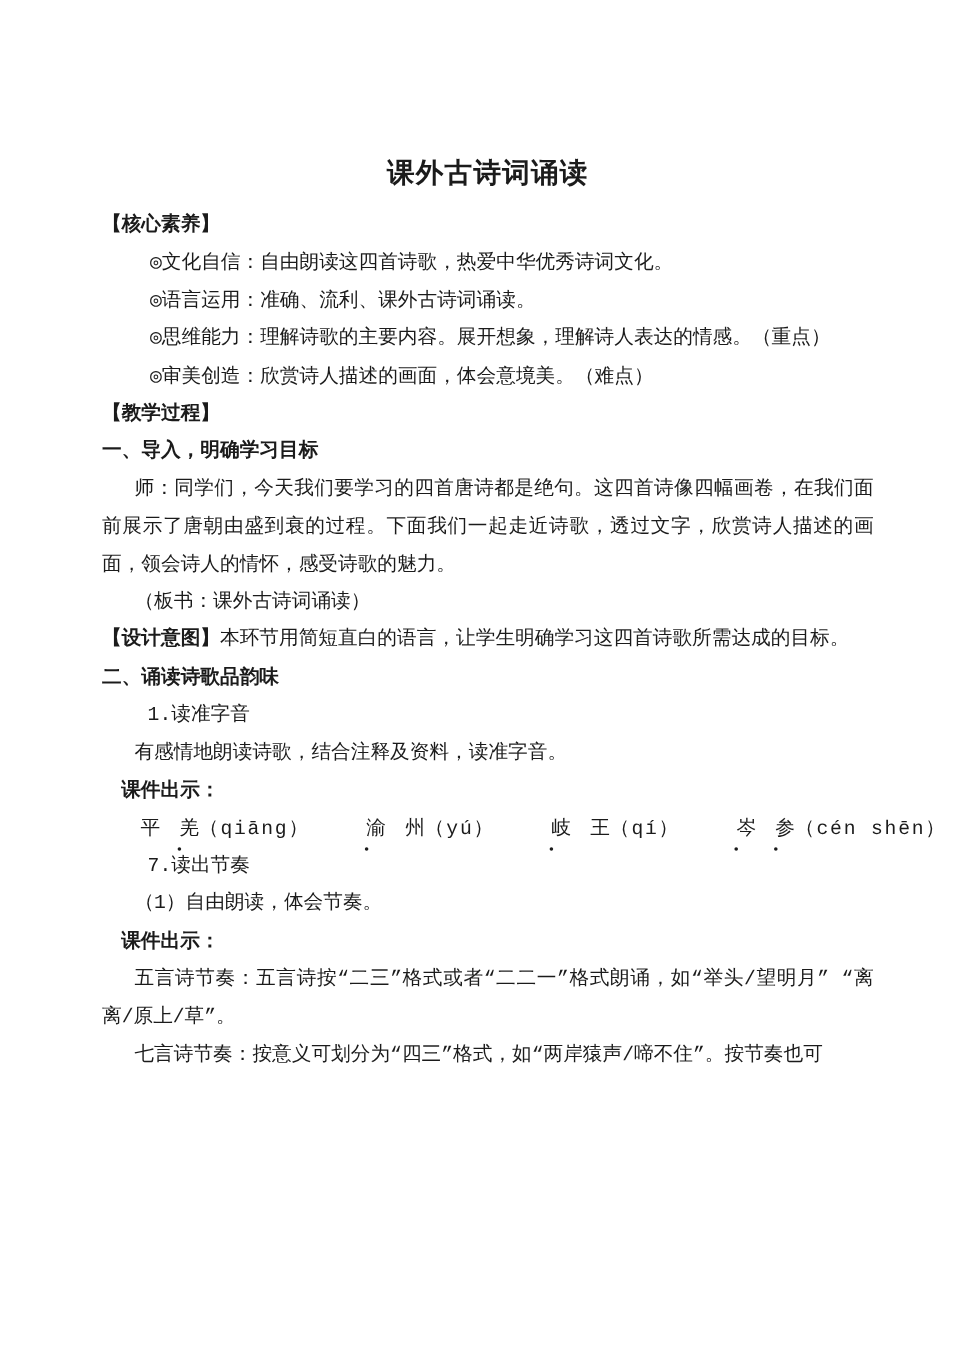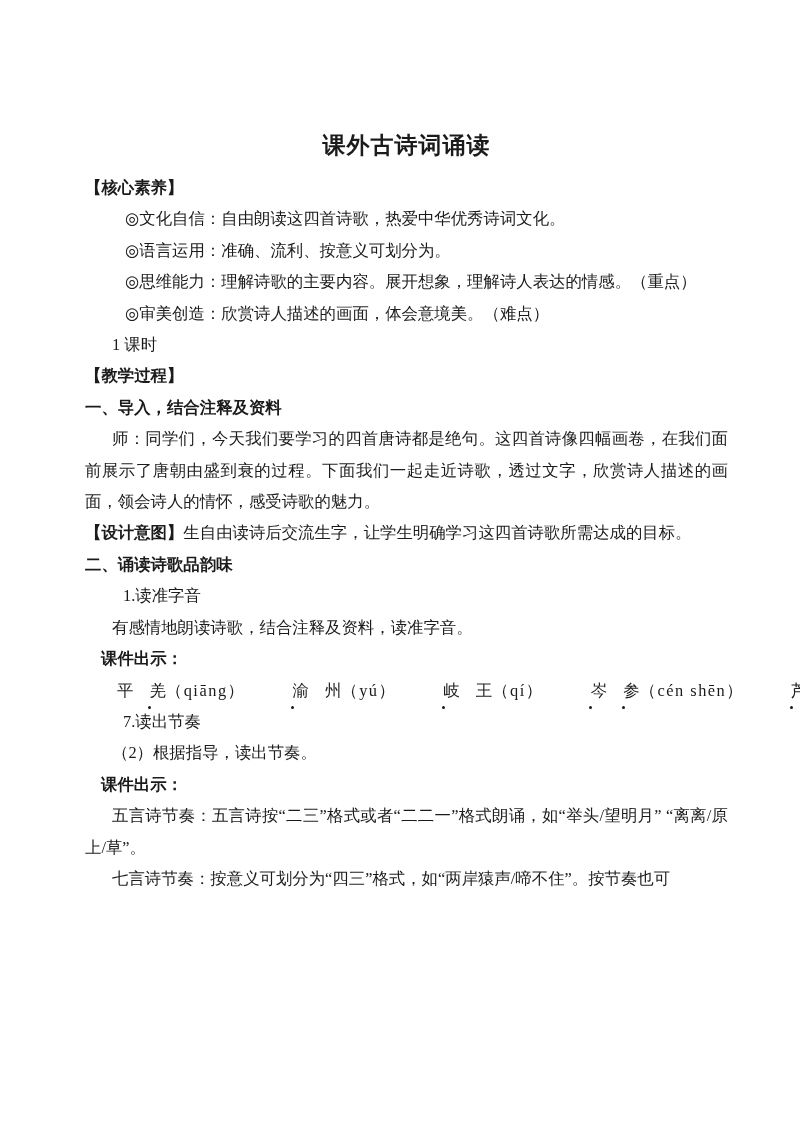--- a/index.html
+++ b/index.html
@@ -10,20 +10,21 @@
     background: #ffffff;
     font-family: "Liberation Serif", "DejaVu Serif", serif;
     color: #1b1b1b;
   }
   .page {
     position: relative;
     width: 800px;
     height: 1131px;
     background: #ffffff;
     overflow: hidden;
+    font-family: Liberation Mono, monospace;
   }
   .doc {
     position: absolute;
     left: 85px;
     top: 131px;
     width: 643px;
     font-size: 16.4px;
     line-height: 31.4px;
   }
   .title {
@@ -60,39 +61,39 @@
 </head>
 <body>
 
 <div class="page">
   <div class="doc">
 
     <h1 class="title">课外古诗词诵读</h1>
 
     <p class="bold">【核心素养】</p>
     <p class="ind3">◎文化自信：自由朗读这四首诗歌，热爱中华优秀诗词文化。</p>
-    <p class="ind3">◎语言运用：准确、流利、按意义可划分为。</p>
+    <p class="ind3">◎语言运用：准确、流利、课外古诗词诵读。</p>
     <p class="ind3">◎思维能力：理解诗歌的主要内容。展开想象，理解诗人表达的情感。（重点）</p>
     <p class="ind3">◎审美创造：欣赏诗人描述的画面，体会意境美。（难点）</p>
 
-    <p class="ind2">1 课时</p>
 
     <p class="bold">【教学过程】</p>
 
-    <p class="bold">一、导入，结合注释及资料</p>
+    <p class="bold">一、导入，明确学习目标</p>
     <p class="ind2">师：同学们，今天我们要学习的四首唐诗都是绝句。这四首诗像四幅画卷，在我们面前展示了唐朝由盛到衰的过程。下面我们一起走近诗歌，透过文字，欣赏诗人描述的画面，领会诗人的情怀，感受诗歌的魅力。</p>
-    <p><span class="bold">【设计意图】</span><span>生自由读诗后交流生字，让学生明确学习这四首诗歌所需达成的目标。</span></p>
+    <p class="ind2">（板书：课外古诗词诵读）</p>
+    <p><span class="bold">【设计意图】</span><span>本环节用简短直白的语言，让学生明确学习这四首诗歌所需达成的目标。</span></p>
 
     <p class="bold">二、诵读诗歌品韵味</p>
 
     <p class="ind2b">1.读准字音</p>
     <p class="ind2">有感情地朗读诗歌，结合注释及资料，读准字音。</p>
     <p class="bold ind1">课件出示：</p>
     <p class="phonetic-row"><span class="phonetic-item"><span class="pchar">平</span><span class="pchar dotted">羌</span><span class="pinyin">（qiāng）</span></span><span class="phonetic-item"><span class="pchar dotted">渝</span><span class="pchar">州</span><span class="pinyin">（yú）</span></span><span class="phonetic-item"><span class="pchar dotted">岐</span><span class="pchar">王</span><span class="pinyin">（qí）</span></span><span class="phonetic-item"><span class="pchar dotted">岑</span><span class="pchar dotted">参</span><span class="pinyin">（cén shēn）</span></span><span class="phonetic-item"><span class="pchar dotted">芦</span></span></p>
 
     <p class="ind2b">7.读出节奏</p>
-    <p class="ind2">（2）根据指导，读出节奏。</p>
+    <p class="ind2">（1）自由朗读，体会节奏。</p>
     <p class="bold ind1">课件出示：</p>
     <p class="ind2">五言诗节奏：五言诗按“二三”格式或者“二二一”格式朗诵，如“举头/望明月” “离离/原上/草”。</p>
     <p class="ind2">七言诗节奏：按意义可划分为“四三”格式，如“两岸猿声/啼不住”。按节奏也可</p>
 
   </div>
 </div>
 
 </body></html>

